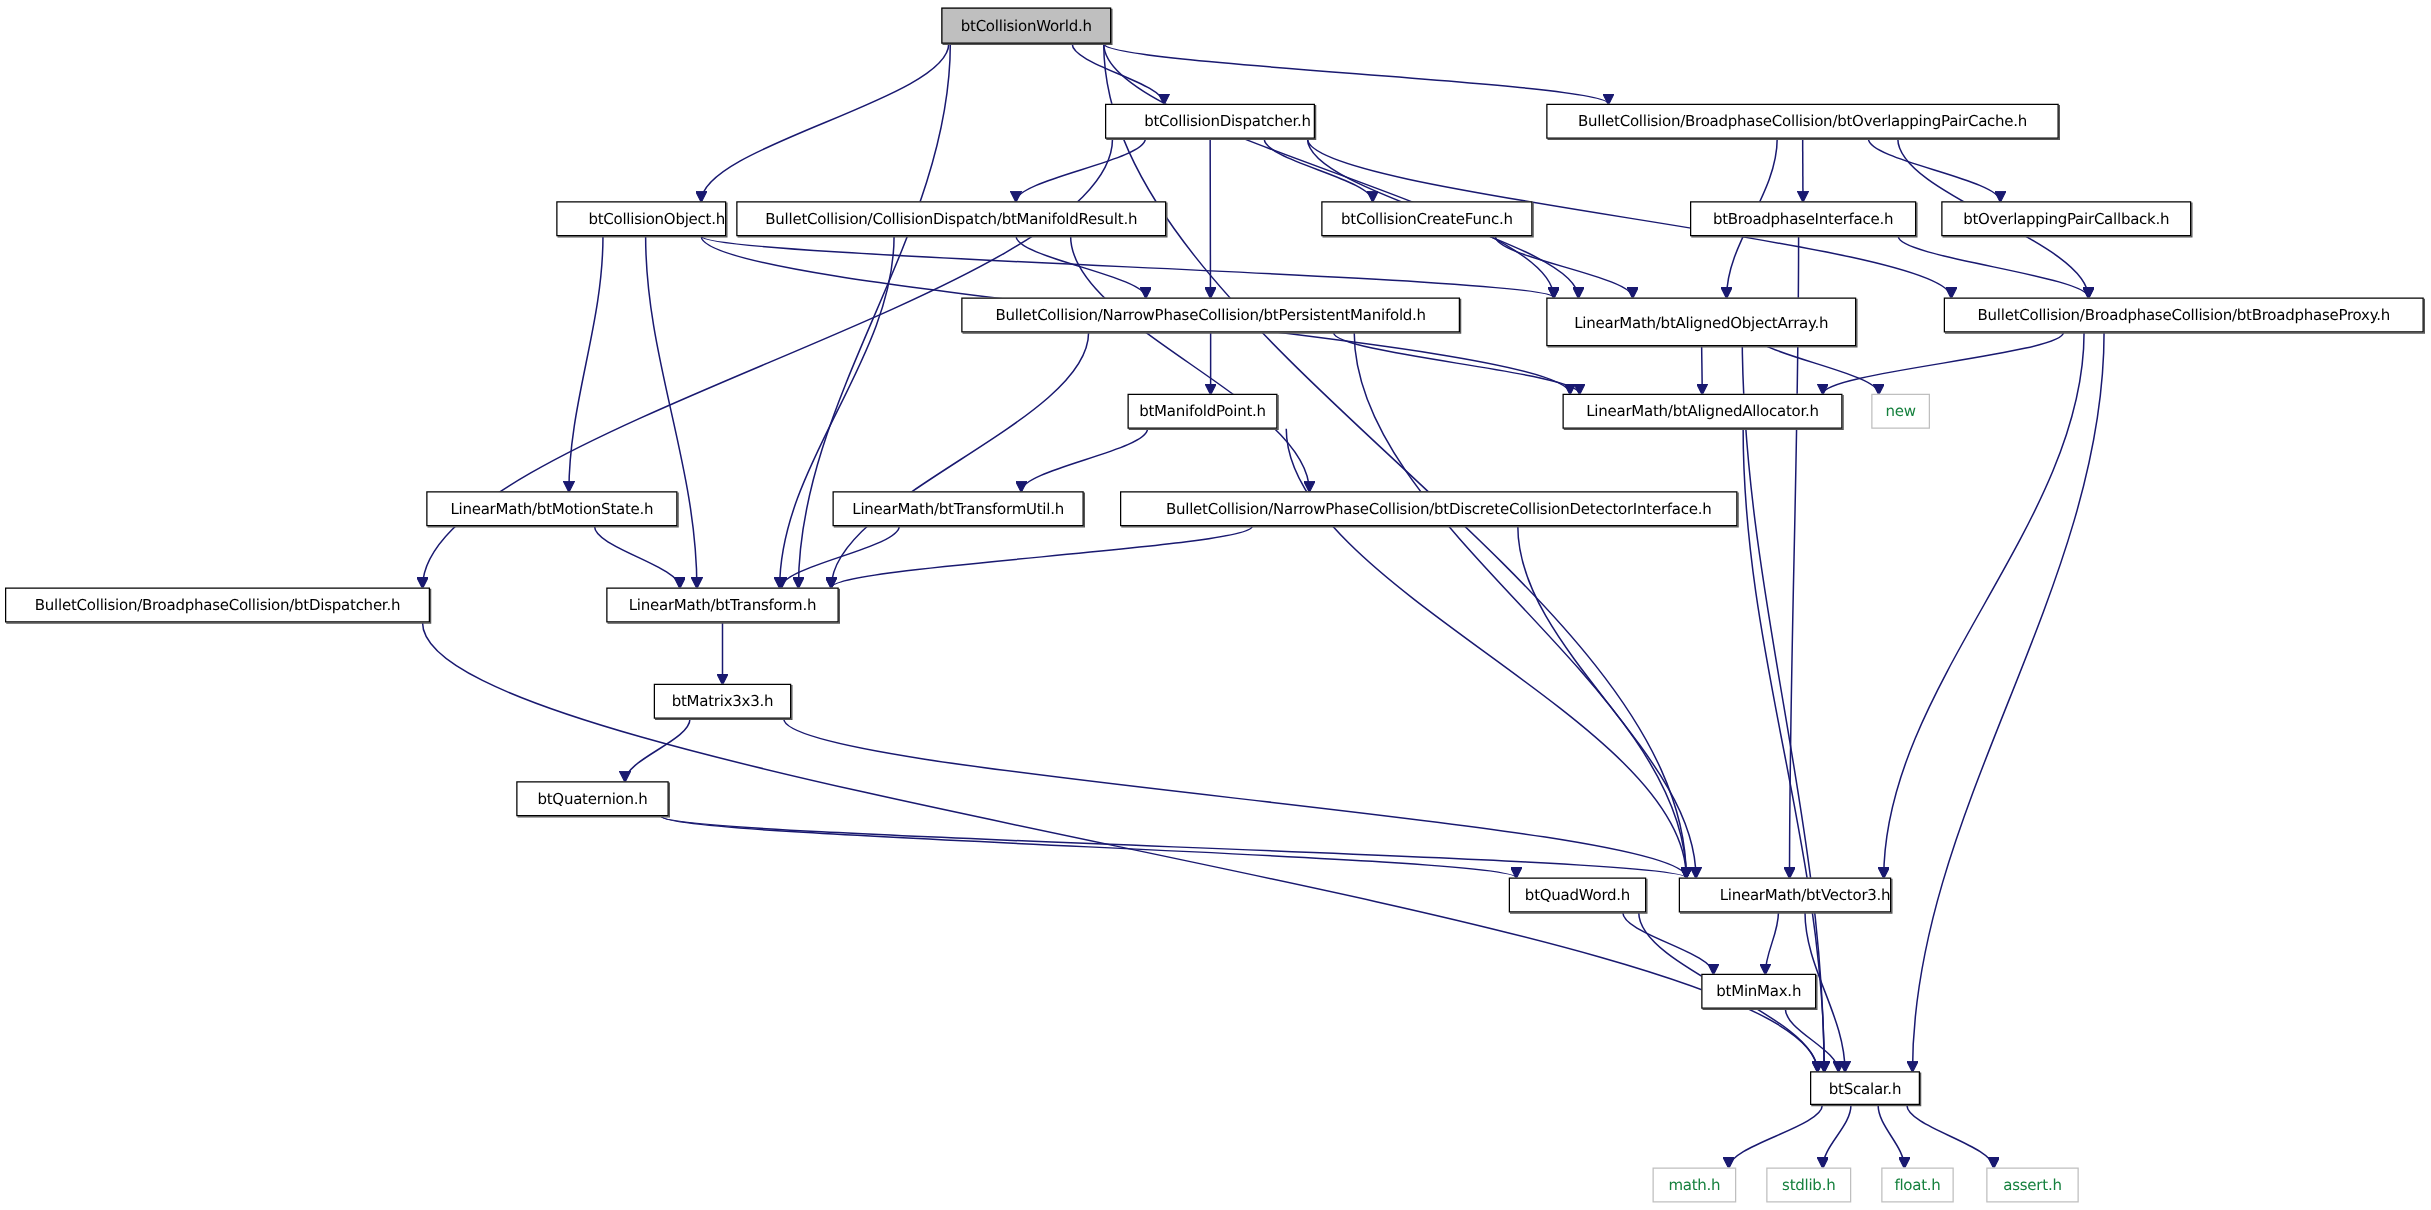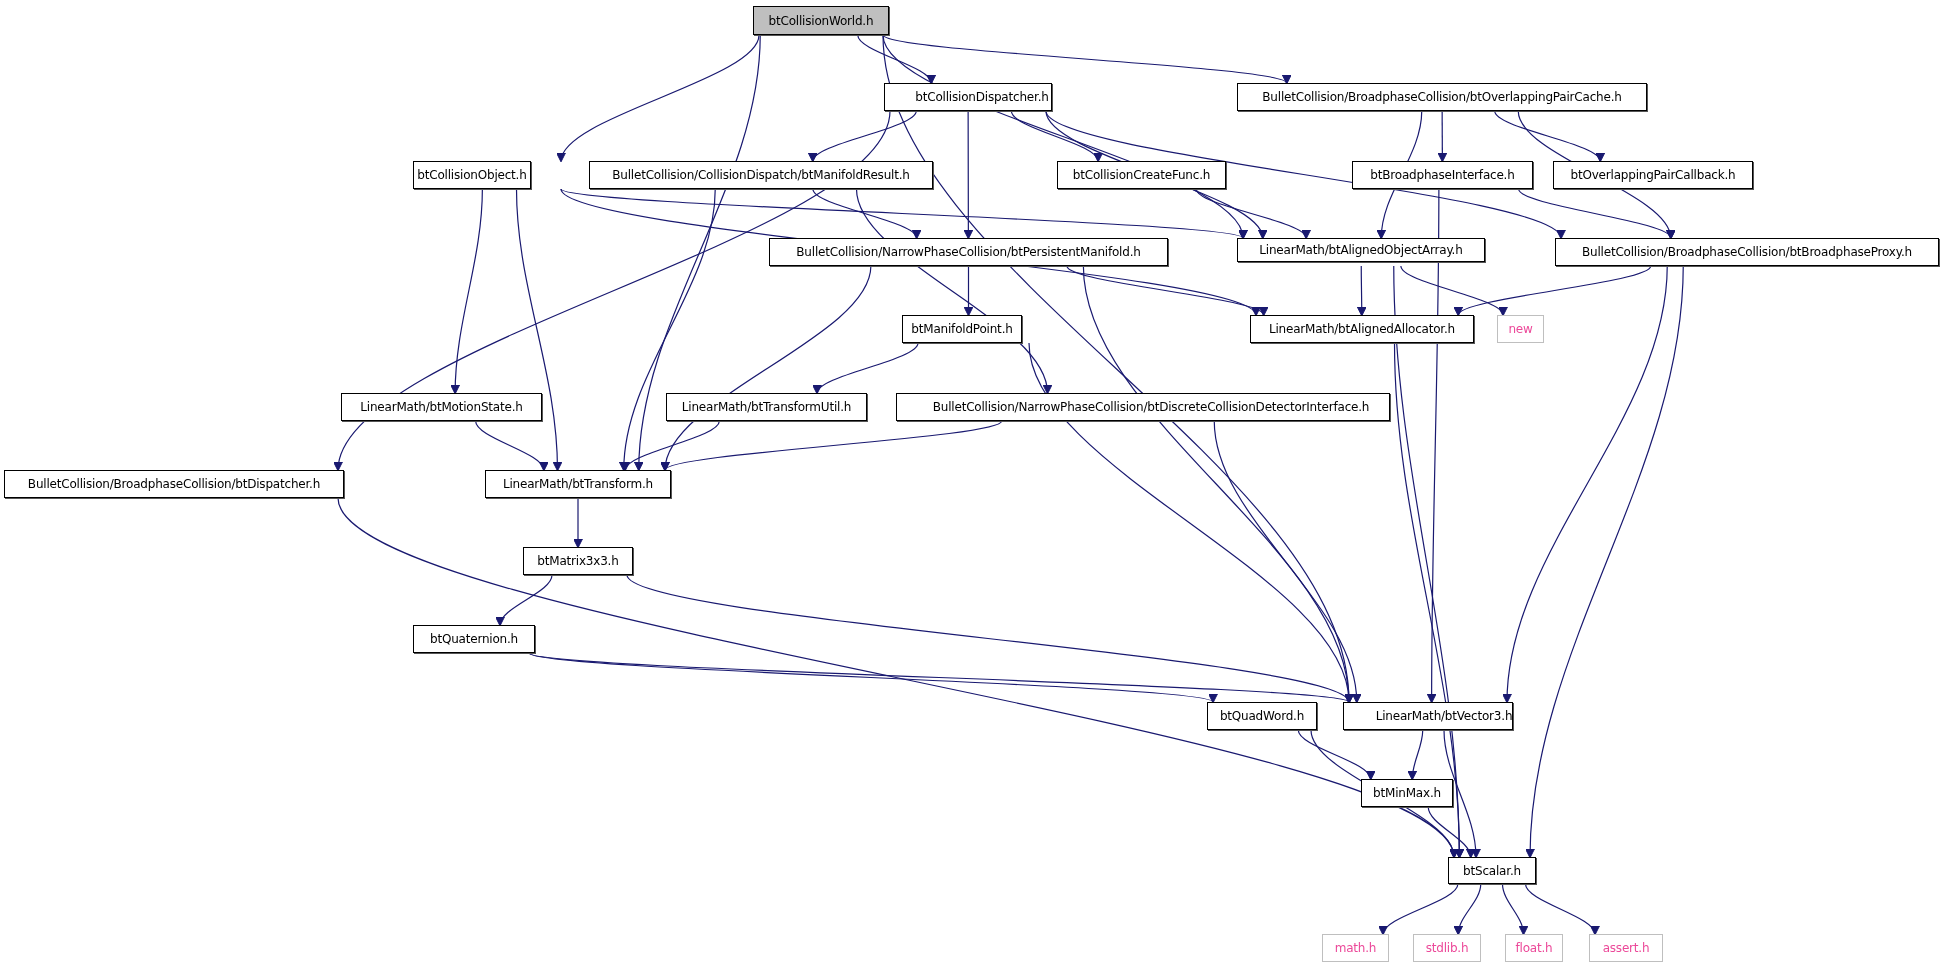--- a/index.html
+++ b/index.html
@@ -5,21 +5,21 @@
   html, body { margin:0; padding:0; background:#ffffff; }
   body { width:1945px; height:968px; position:relative; overflow:hidden;
          font-family:"DejaVu Sans", sans-serif; }
   #graph { position:absolute; left:0; top:0; width:1945px; height:968px; }
   svg#edges { position:absolute; left:0; top:0; }
   .node { position:absolute; box-sizing:border-box; background:#ffffff;
           border:1px solid #000000; box-shadow: 1px 1px 0 #555;
           font-size:12px; color:#000000; display:flex; align-items:center;
           justify-content:center; white-space:nowrap; letter-spacing:-0.2px; }
   .node.root { background:#bfbfbf; }
-  .node.system { border:1px solid #bfbfbf; box-shadow:none; color:#ec4899; }
+  .node.system { border:1px solid #bfbfbf; box-shadow:none; color:#15803d; }
   .node span { pointer-events:none; }
   .edge { fill:none; stroke:#191970; stroke-width:1.2; }
   .arrowhead { fill:#191970; stroke:#191970; }
 </style>
 </head>
 <body>
 
 <div id="graph">
   <svg id="edges" width="1945" height="968" xmlns="http://www.w3.org/2000/svg">
     <defs>
@@ -89,39 +89,39 @@
   <div id="nodes">
       <div class="node root" style="left: 753px; top: 6px; width: 136px; height: 29px;">
         <span>btCollisionWorld.h</span>
       </div>
       <div class="node" style="left: 884px; top: 83px; width: 168px; height: 28px; padding-left: 28px;">
         <span>btCollisionDispatcher.h</span>
       </div>
       <div class="node" style="left: 1237px; top: 83px; width: 410px; height: 28px;">
         <span>BulletCollision/BroadphaseCollision/btOverlappingPairCache.h</span>
       </div>
-      <div class="node" style="left: 413px; top: 161px; width: 118px; height: 28px;">
+      <div class="node" style="left: 445px; top: 161px; width: 136px; height: 28px; justify-content: flex-end;">
         <span>btCollisionObject.h</span>
       </div>
       <div class="node" style="left: 589px; top: 161px; width: 344px; height: 28px;">
         <span>BulletCollision/CollisionDispatch/btManifoldResult.h</span>
       </div>
       <div class="node" style="left: 1057px; top: 161px; width: 169px; height: 28px;">
         <span>btCollisionCreateFunc.h</span>
       </div>
       <div class="node" style="left: 1352px; top: 161px; width: 181px; height: 28px;">
         <span>btBroadphaseInterface.h</span>
       </div>
       <div class="node" style="left: 1553px; top: 161px; width: 200px; height: 28px;">
         <span>btOverlappingPairCallback.h</span>
       </div>
       <div class="node" style="left: 769px; top: 238px; width: 399px; height: 28px;">
         <span>BulletCollision/NarrowPhaseCollision/btPersistentManifold.h</span>
       </div>
-      <div class="node" style="left: 1237px; top: 238px; width: 248px; height: 24px;">
+      <div class="node" style="left: 1237px; top: 238px; width: 248px; height: 39px;">
         <span>LinearMath/btAlignedObjectArray.h</span>
       </div>
       <div class="node" style="left: 1555px; top: 238px; width: 384px; height: 28px;">
         <span>BulletCollision/BroadphaseCollision/btBroadphaseProxy.h</span>
       </div>
       <div class="node" style="left: 902px; top: 315px; width: 120px; height: 28px;">
         <span>btManifoldPoint.h</span>
       </div>
       <div class="node" style="left: 1250px; top: 315px; width: 224px; height: 28px;">
         <span>LinearMath/btAlignedAllocator.h</span>

